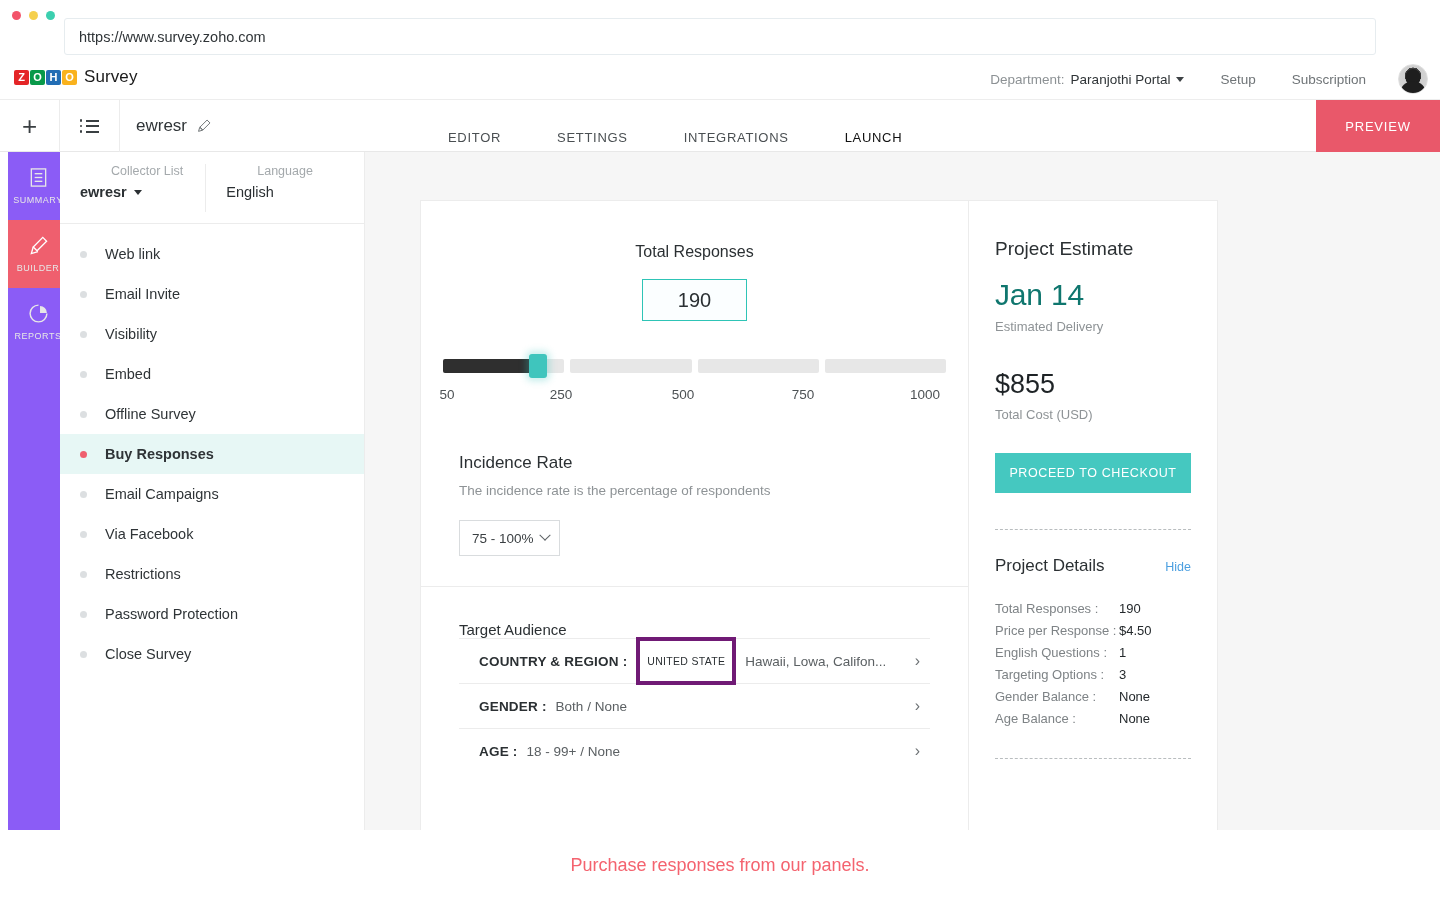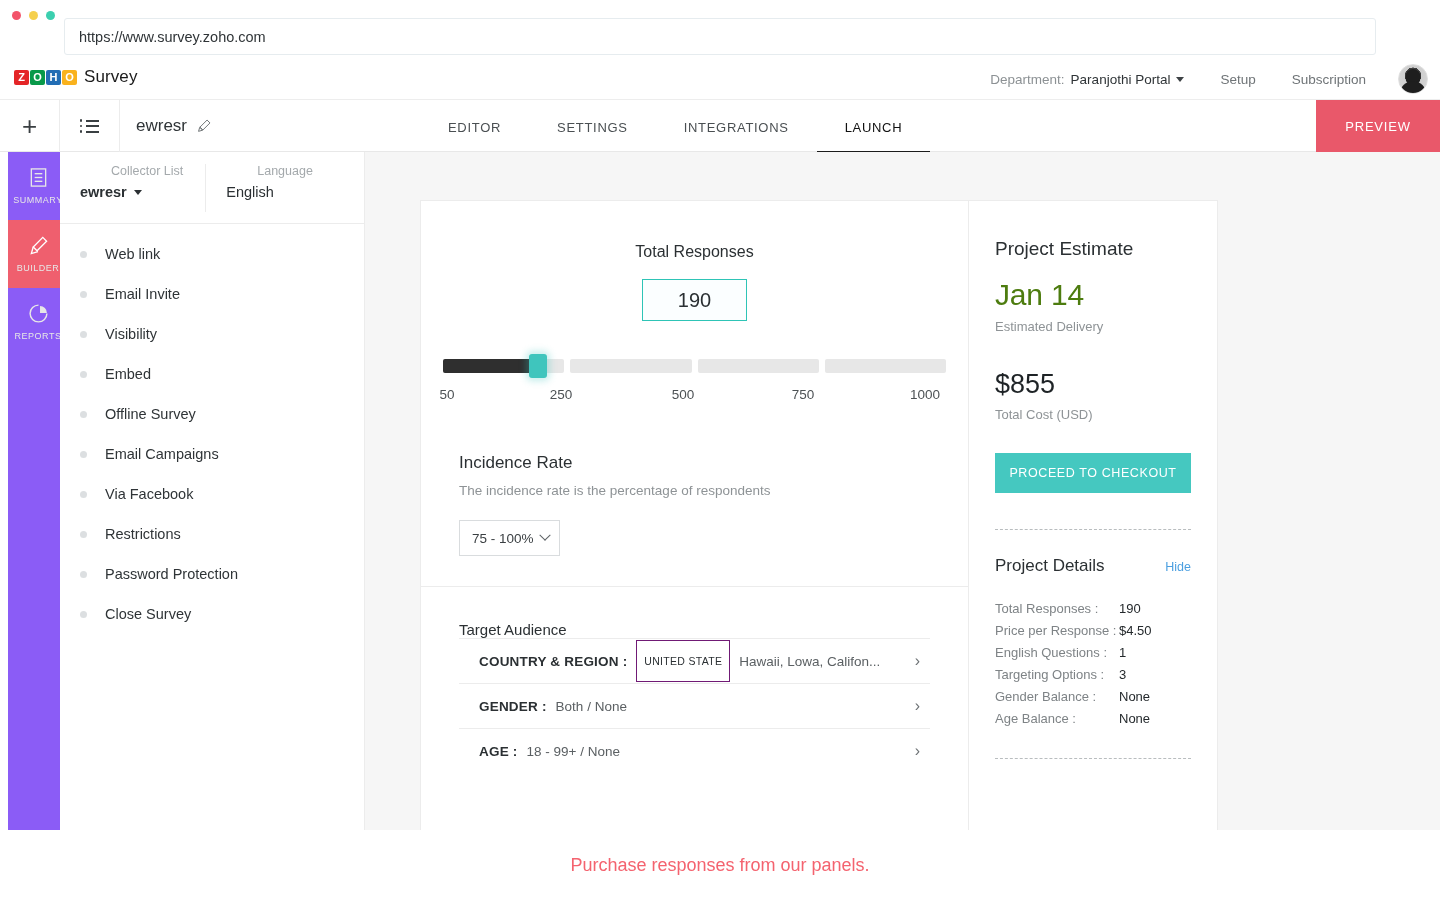--- a/index.html
+++ b/index.html
@@ -101,21 +101,21 @@
   .list-icon b { display: block; width: 13px; height: 2px; background: #3a3f42; }
 
   .survey-name {
     position: absolute; left: 136px; top: 0; height: 52px;
     display: flex; align-items: center; gap: 10px;
     font-size: 17px; color: #2f3437;
   }
   .pencil-icon { width: 14px; height: 14px; color: #5d6265; display: block; }
 
   .main-tabs {
-    position: absolute; left: 420px; top: 1px; height: 52px;
+    position: absolute; left: 420px; top: 11px; height: 52px;
     display: flex; align-items: stretch;
   }
   .mtab {
     display: flex; align-items: center; justify-content: center;
     font-size: 13px; letter-spacing: .7px; color: #4a4f52;
     padding: 0 28px; position: relative;
   }
   .mtab.active { color: #111; }
   .mtab.active::after {
     content: ""; position: absolute; left: 0; right: 0; bottom: 0;
@@ -222,33 +222,33 @@
   .aud-title { font-size: 15px; color: #2b3033; }
   .aud-row {
     height: 45px; border-top: 1px solid #ececec;
     display: flex; align-items: center; gap: 9px;
     font-size: 13.5px; padding: 0 2px 0 20px;
   }
   .aud-row:first-of-type { margin-top: 24px; }
   .aud-key { font-weight: bold; color: #2b3033; letter-spacing: .2px; }
   .aud-val { color: #5b6063; }
   .aud-chip {
-    border: 1px solid #701a75; padding: 14px 7px; font-size: 10.5px;
+    border: 4px solid #701a75; padding: 14px 7px; font-size: 10.5px;
     color: #2b3033; letter-spacing: .3px;
   }
   .aud-arrow { margin-left: auto; color: #6f7477; font-size: 16px; padding-right: 8px; }
 
   
   .card-right {
     position: absolute; left: 604px; top: 48px; width: 249px; height: 630px;
     background: #fff; border: 1px solid #ececec; border-left: none; border-bottom: none;
     padding: 37px 26px 0 26px;
   }
   .pe-title { font-size: 19px; color: #2b3033; }
-  .pe-big { font-size: 30px; color: #4d7c0f; margin-top: 18px; letter-spacing: -.2px; }
+  .pe-big { font-size: 30px; color: #0f766e; margin-top: 18px; letter-spacing: -.2px; }
   .pe-sub { font-size: 13px; color: #8e9396; margin-top: 7px; }
   .pe-big2 { font-size: 27px; color: #1e2326; margin-top: 35px; }
   .checkout-btn {
     margin-top: 31px; height: 40px; background: #45c8c0; color: #fff;
     display: flex; align-items: center; justify-content: center;
     font-size: 12.5px; letter-spacing: .6px;
   }
   .dashed { margin-top: 36px; border-top: 1px dashed #b9bdbf; }
   .pd-head {
     display: flex; align-items: baseline; justify-content: space-between;
@@ -400,20 +400,24 @@
       <span>Visibility</span>
     </div>
     <div class="cl-item">
       <span class="bullet"></span>
       <span>Embed</span>
     </div>
     <div class="cl-item">
       <span class="bullet"></span>
       <span>Offline Survey</span>
     </div>
+    <div class="cl-item selected">
+      <span class="bullet"></span>
+      <span>Buy Responses</span>
+    </div>
     <div class="cl-item">
       <span class="bullet"></span>
       <span>Email Campaigns</span>
     </div>
     <div class="cl-item">
       <span class="bullet"></span>
       <span>Via Facebook</span>
     </div>
     <div class="cl-item">
       <span class="bullet"></span>

